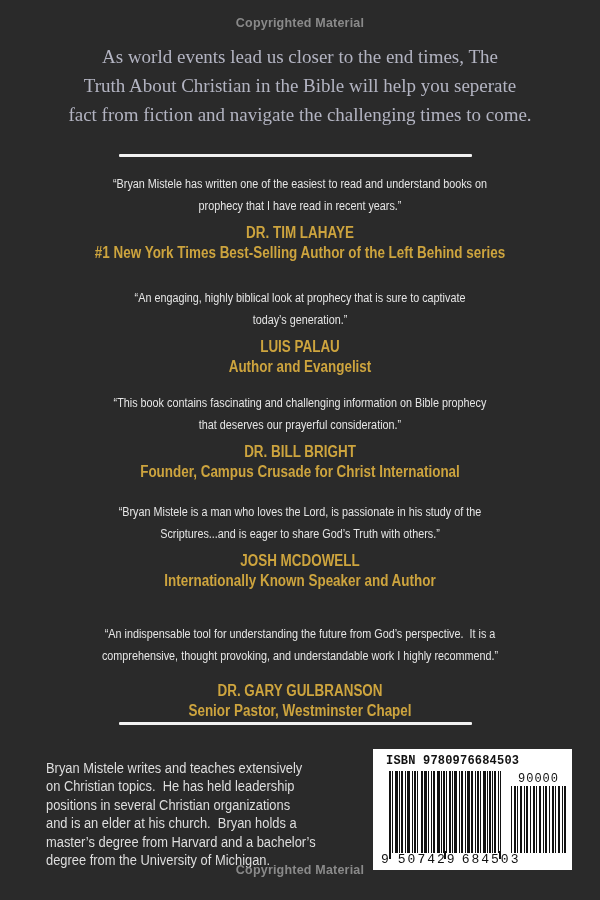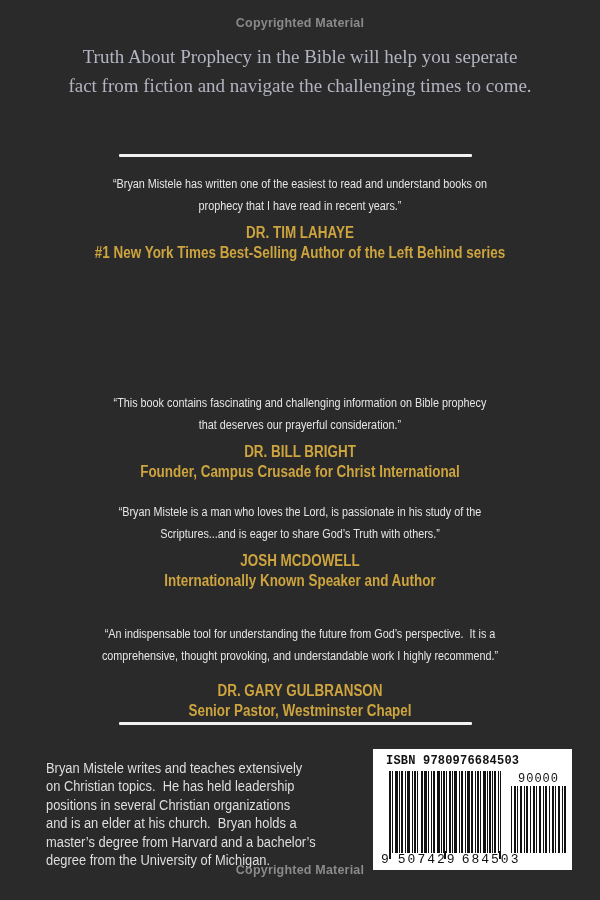--- a/index.html
+++ b/index.html
@@ -80,35 +80,44 @@
   .g1{left:16px;} .g2{left:71px;} .g3{left:126px;}
 </style>
 </head>
 <body>
 
 <div class="cover">
 
   <div class="copyright top">Copyrighted Material</div>
 
   <div class="headline">
-    <div>Truth About Prophecy in the Bible will help you seperate</div>
+    <div>As world events lead us closer to the end times, The</div>
+    <div>Truth About Christian in the Bible will help you seperate</div>
     <div>fact from fiction and navigate the challenging times to come.</div>
   </div>
 
   <div class="divider d1"></div>
 
   <div class="qblock qb1">
     <div class="qtext">
       <div>“Bryan Mistele has written one of the easiest to read and understand books on</div>
       <div>prophecy that I have read in recent years.”</div>
     </div>
     <div class="attr-name">DR. TIM LAHAYE</div>
     <div class="attr-title">#1 New York Times Best-Selling Author of the Left Behind series</div>
   </div>
 
+  <div class="qblock qb2">
+    <div class="qtext">
+      <div>“An engaging, highly biblical look at prophecy that is sure to captivate</div>
+      <div>today’s generation.”</div>
+    </div>
+    <div class="attr-name">LUIS PALAU</div>
+    <div class="attr-title">Author and Evangelist</div>
+  </div>
 
   <div class="qblock qb3">
     <div class="qtext">
       <div>“This book contains fascinating and challenging information on Bible prophecy</div>
       <div>that deserves our prayerful consideration.”</div>
     </div>
     <div class="attr-name">DR. BILL BRIGHT</div>
     <div class="attr-title">Founder, Campus Crusade for Christ International</div>
   </div>
 

